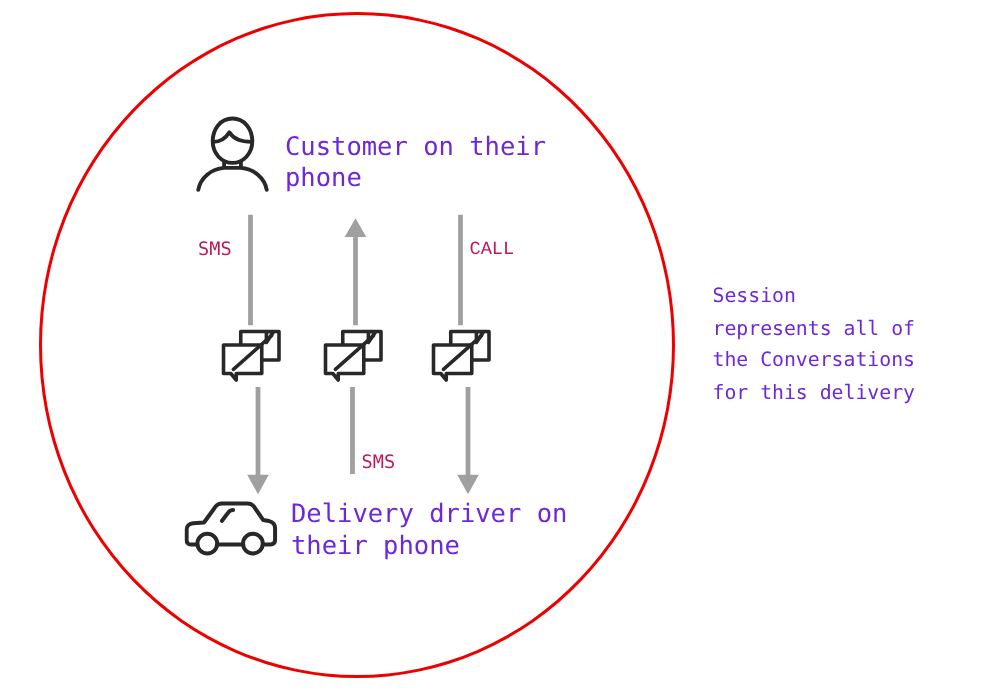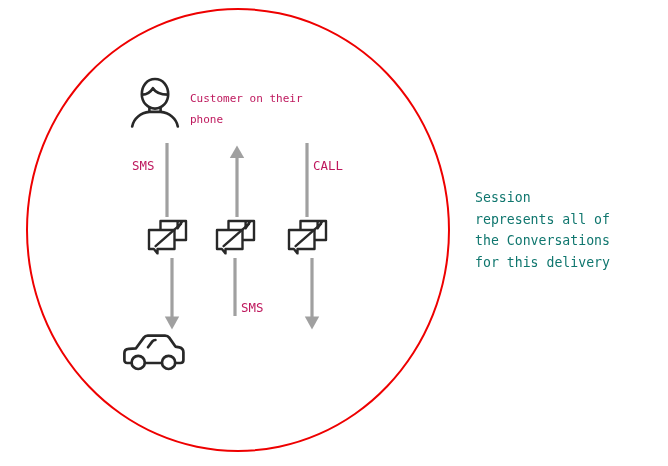--- a/index.html
+++ b/index.html
@@ -38,40 +38,40 @@
   
   .conn {
     position: absolute;
     line-height: 0;
   }
 
   
   .node-label {
     position: absolute;
     font-family: "DejaVu Sans Mono", "Liberation Mono", monospace;
-    font-size: 11px;
+    font-size: 17px;
     line-height: 21px;
-    color: #be185d;
+    color: #6d28d9;
     white-space: pre;
     letter-spacing: 0px;
   }
   .edge-label {
     position: absolute;
     font-family: "DejaVu Sans Mono", "Liberation Mono", monospace;
     font-size: 12.4px;
     line-height: 14px;
     color: #be185d;
     white-space: pre;
   }
   .annotation {
     position: absolute;
     font-family: "DejaVu Sans Mono", "Liberation Mono", monospace;
     font-size: 13.2px;
     line-height: 21.5px;
-    color: #0f766e;
+    color: #6d28d9;
     white-space: pre;
   }
 
   
   #customer-icon   { left: 130px; top: 76px; }
   #customer-label  { left: 190px; top: 88px; }
 
   #driver-icon     { left: 123px; top: 333px; }
   #driver-label    { left: 194px; top: 333px; }
 
@@ -81,21 +81,21 @@
 
   #edge-top-1      { left: 163px; top: 143px; }
   #edge-top-2      { left: 228px; top: 143px; }
   #edge-top-3      { left: 303px; top: 143px; }
 
   #edge-bot-1      { left: 163px; top: 258px; }
   #edge-bot-2      { left: 231px; top: 258px; }
   #edge-bot-3      { left: 303px; top: 258px; }
 
   #label-sms-up    { left: 132px; top: 159px; }
-  #label-call      { left: 313px; top: 159px; }
+  #label-call      { left: 313px; top: 159px; font-family: Liberation Mono, monospace; }
   #label-sms-down  { left: 241px; top: 301px; }
 
   #annotation-text { left: 475px; top: 187px; }
 </style>
 </head>
 <body>
 
 <div id="canvas">
 
   <div class="session-circle"></div>
@@ -203,19 +203,21 @@
                L56.4 14.4 C58.8 15.0 60.4 16.8 60.4 19.2 L60.4 27.0
                C60.4 28.8 59.2 30.0 57.4 30.0 Z" fill="none" stroke="#282828" stroke-width="2.7" stroke-linejoin="round" stroke-linecap="round"></path>
 
       <path d="M25.0 14.2 L29.4 8.4 C30.2 7.4 31.2 7.0 32.4 7.0" fill="none" stroke="#282828" stroke-width="2.7" stroke-linecap="round" stroke-linejoin="round"></path>
 
       <circle cx="15.2" cy="29.4" r="6.6" fill="#ffffff" stroke="#282828" stroke-width="2.7"></circle>
 
       <circle cx="45.6" cy="29.4" r="6.6" fill="#ffffff" stroke="#282828" stroke-width="2.7"></circle>
     </svg>
   </div>
+  <div class="node-label" id="driver-label">Delivery driver on
+their phone</div>
 
   <div class="annotation" id="annotation-text">Session
 represents all of
 the Conversations
 for this delivery</div>
 
 </div>
 
 </body></html>

